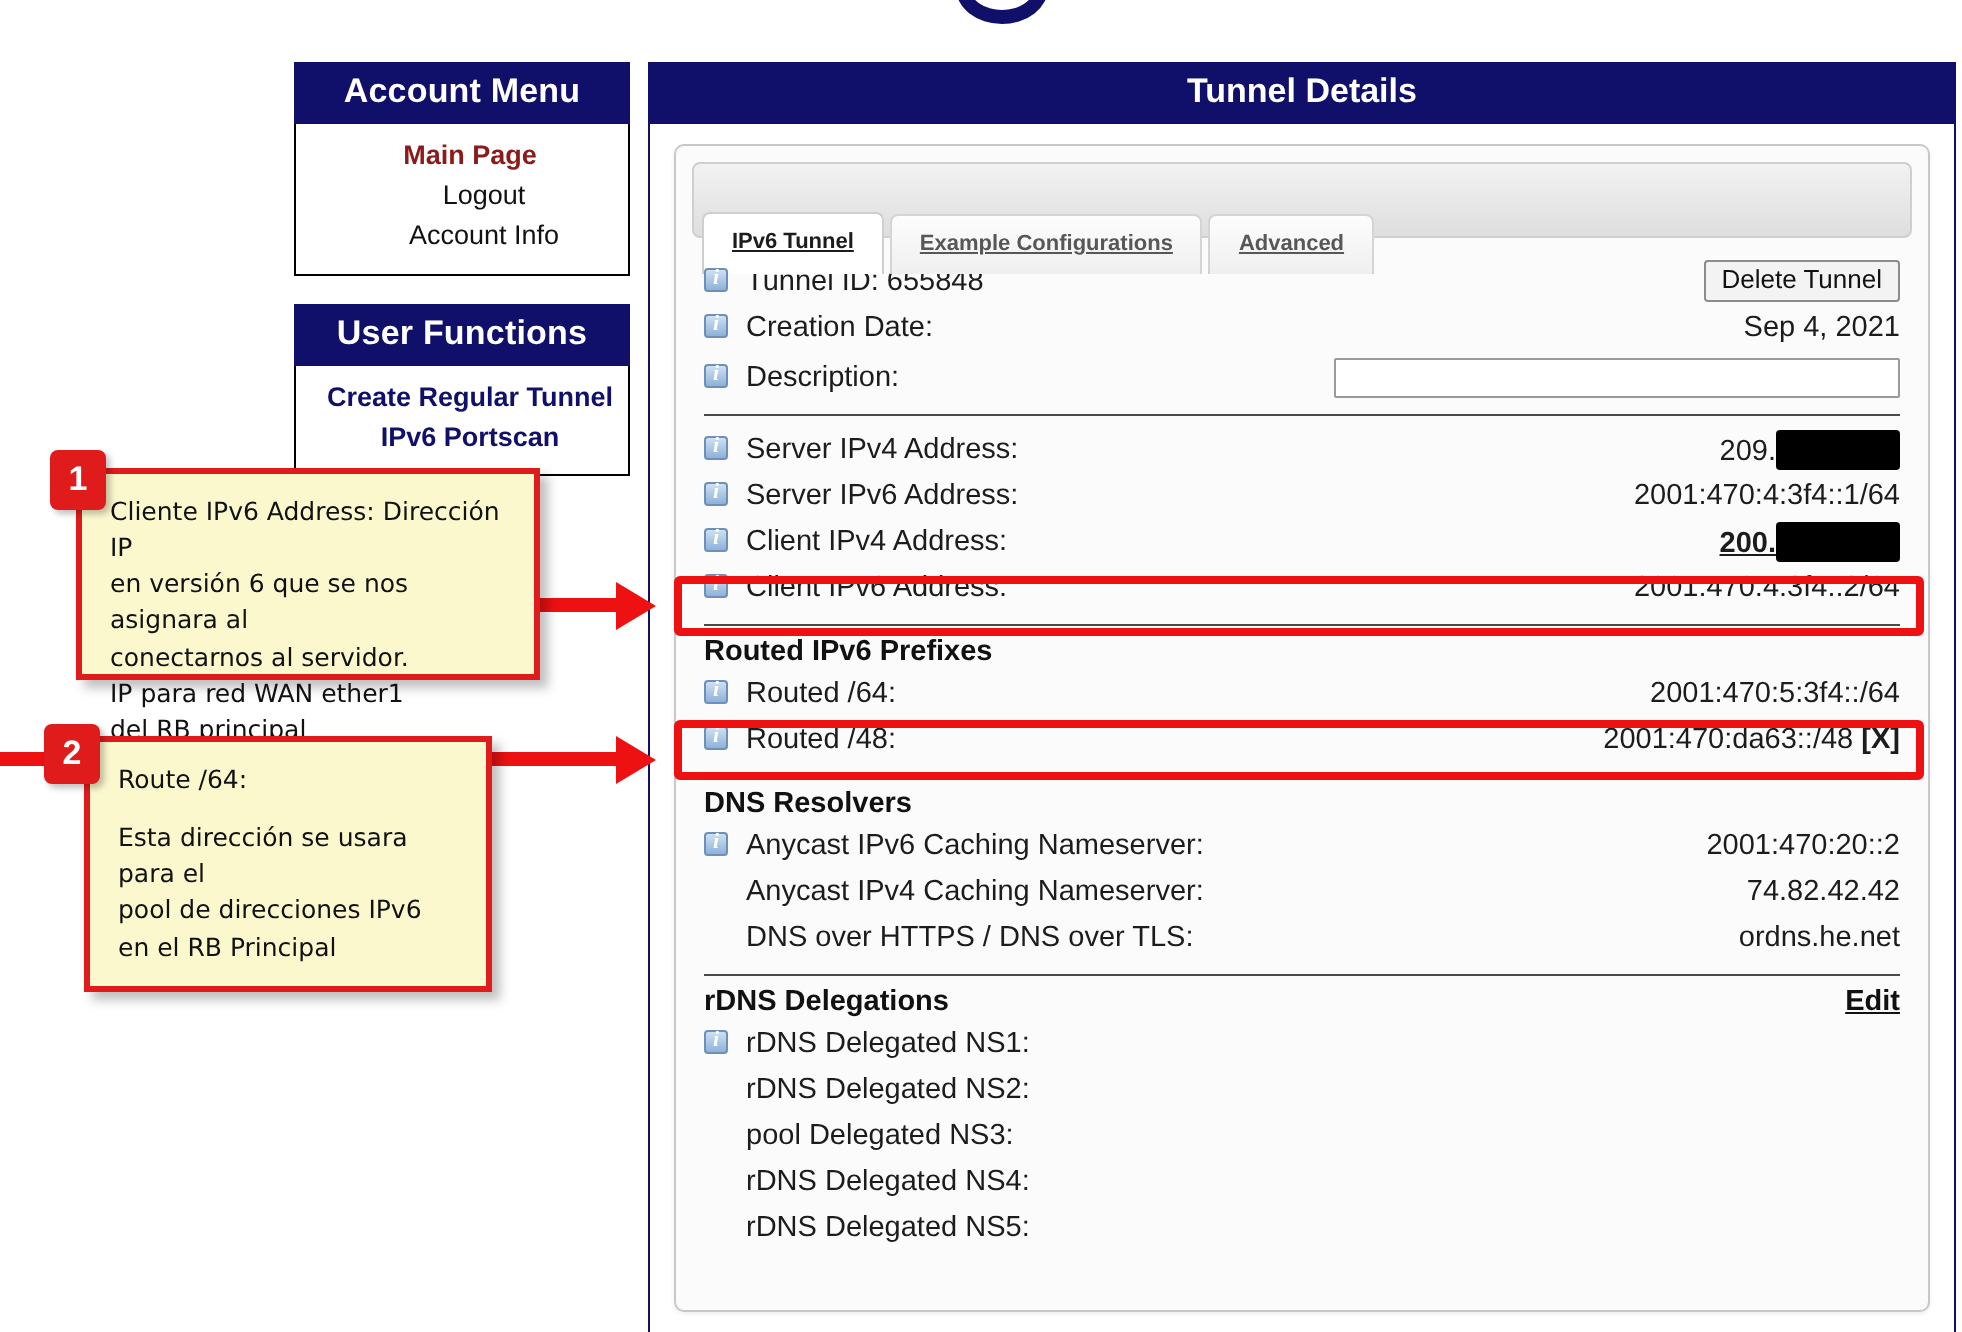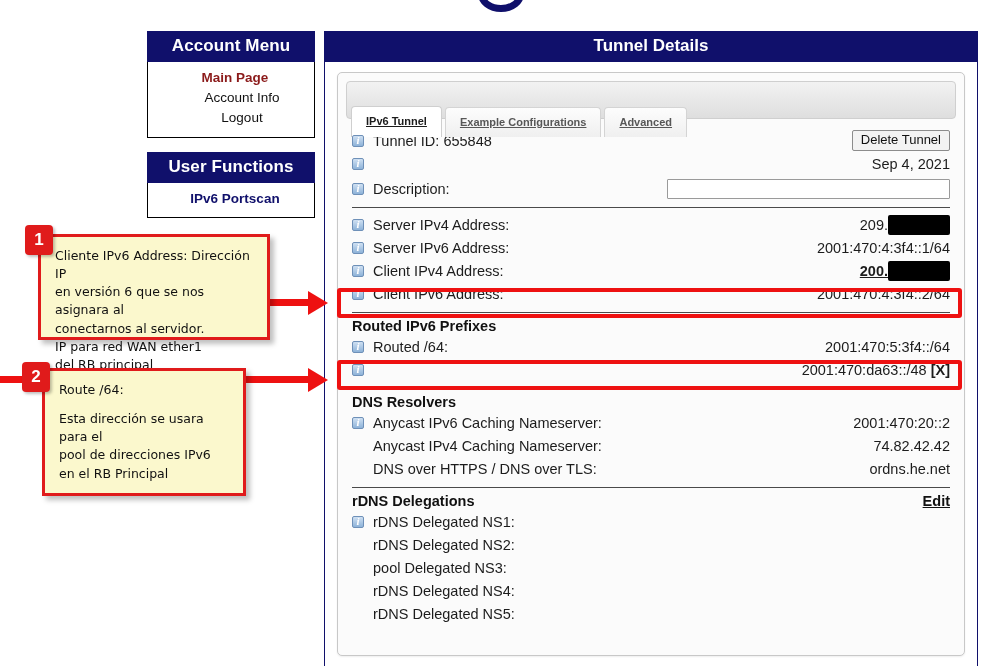--- a/index.html
+++ b/index.html
@@ -187,28 +187,29 @@
 <body>
 
 <div id="logo-fragment"></div>
 
 <div id="sidebar">
 
   <div class="panel">
     <div class="panel-head">Account Menu</div>
     <div class="panel-body">
       <a class="menu-link" href="#">Main Page</a>
+      <span class="menu-plain">Logout</span>
       <span class="menu-plain">Account Info</span>
-      <span class="menu-plain">Logout</span>
     </div>
   </div>
 
   <div class="panel">
     <div class="panel-head">User Functions</div>
     <div class="panel-body">
+      <a class="menu-link alt" href="#">Create Regular Tunnel</a>
       <a class="menu-link alt" href="#">IPv6 Portscan</a>
     </div>
   </div>
 
 </div>
 
 <div id="main">
   <div id="main-head">Tunnel Details</div>
 
   <div id="main-body">
@@ -225,20 +226,21 @@
         <div class="row">
           <span class="ico"><i class="info-icon"></i></span>
           <span class="lbl">Tunnel ID: 655848</span>
           <span class="val">
             <button class="btn-delete">Delete Tunnel</button>
           </span>
         </div>
 
         <div class="row">
           <span class="ico"><i class="info-icon"></i></span>
+          <span class="lbl">Creation Date:</span>
           <span class="val">Sep 4, 2021</span>
         </div>
 
         <div class="row" style="height:27px;">
           <span class="ico"><i class="info-icon"></i></span>
           <span class="lbl">Description:</span>
           <span class="val">
             <input class="text-input" type="text" value="" style="">
           </span>
         </div>
@@ -275,20 +277,21 @@
         <div class="section-title">Routed IPv6 Prefixes</div>
 
         <div class="row">
           <span class="ico"><i class="info-icon"></i></span>
           <span class="lbl">Routed /64:</span>
           <span class="val">2001:470:5:3f4::/64</span>
         </div>
 
         <div class="row">
           <span class="ico"><i class="info-icon"></i></span>
+          <span class="lbl">Routed /48:</span>
           <span class="val"><span>2001:470:da63::/48</span>
             <span class="b">[X]</span></span>
         </div>
 
         <div class="hr" style="margin:7px 0 5px 0;"></div>
 
         <div class="section-title">DNS Resolvers</div>
 
         <div class="row">
           <span class="ico"><i class="info-icon"></i></span>

